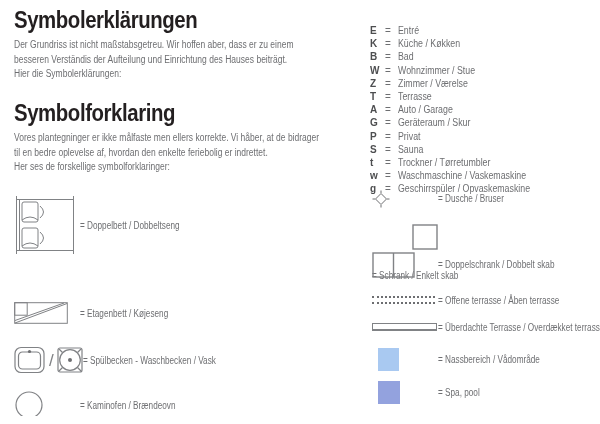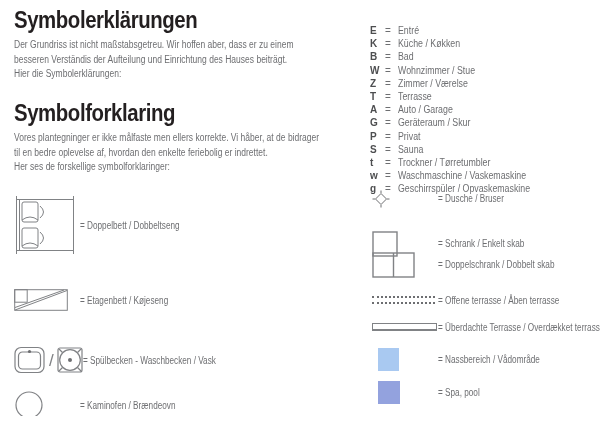--- a/index.html
+++ b/index.html
@@ -33,26 +33,26 @@
 
   
   .sym-row { position:absolute; display:flex; align-items:center; font-size:10px; color:#6d6e71; }
   .sym-row.left  { left:14px; }
   .sym-row.right { left:372px; }
   .icon-cell { flex:0 0 66px; display:flex; align-items:center; }
   .sym-label { white-space:nowrap; transform:scaleX(0.82); transform-origin:left center; }
 
   #lrow-0 { top:196px; height:58px; }
   #lrow-1 { top:256px; height:32px; }
-  #lrow-2 { top:288px; height:24px; }
+  #lrow-2 { top:301px; height:24px; }
   #lrow-3 { top:345px; height:30px; }
   #lrow-4 { top:390px; height:30px; }
 
   #rrow-0 { top:189px; height:19px;align-items:center; }
-  #rrow-1 { top:230px; height:27px; }
+  #rrow-1 { top:204px; height:27px;flex-direction:column; }
   #rrow-2 { top:251px; height:27px; }
   #rrow-3 { top:293px; height:14px; }
   #rrow-4 { top:321px; height:12px; }
   #rrow-5 { top:347px; height:24px; }
   #rrow-6 { top:380px; height:24px;text-align:center; }
 
   svg.sym { display:block; }
   .slash { font-size:17px; color:#808285; padding:0 3px; line-height:1; }
   .dotted-terrace {
     width:63px; height:8px; box-sizing:border-box;

